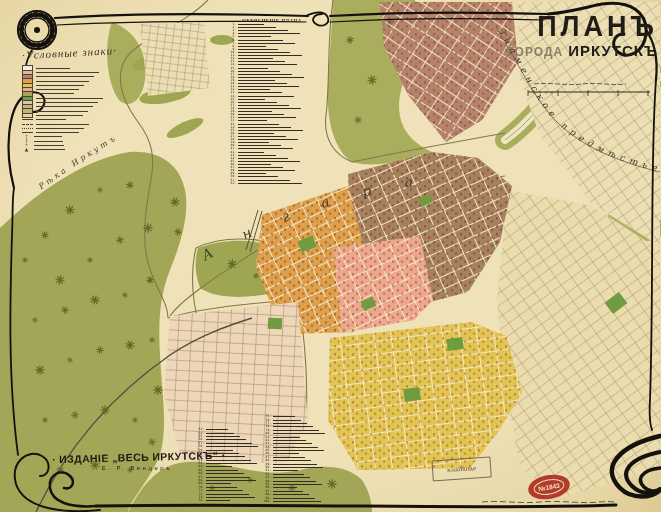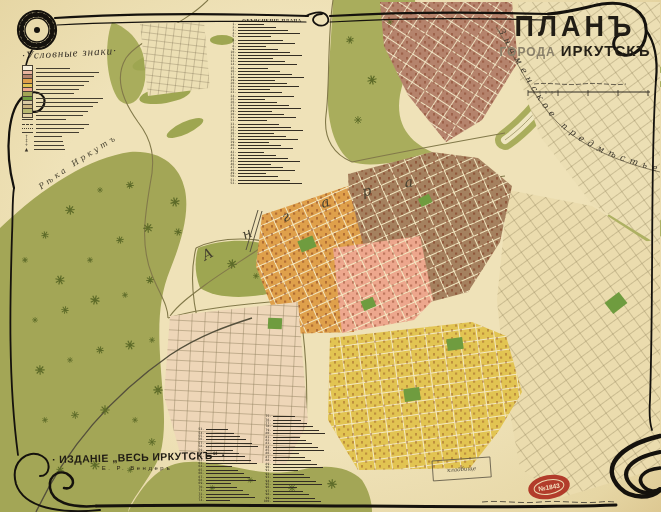--- a/index.html
+++ b/index.html
@@ -2,21 +2,21 @@
 <html><head>
 <meta charset="utf-8">
 <style>
   html,body{margin:0;padding:0;background:#b0a080;}
   #stage{position:relative;width:661px;height:512px;overflow:hidden;
     background:radial-gradient(ellipse at 48% 45%, #efe2b8 55%, #e6d6a4 88%, #ddc892 100%);
     font-family:"Liberation Serif", serif;}
   svg{position:absolute;left:0;top:0;}
   .ov{position:absolute;}
   
-  #title-block{left:492px;top:12px;width:166px;text-align:center;color:#211d15;
+  #title-block{left:492px;top:12px;width:166px;text-align:right;color:#211d15;
     font-family:"Liberation Sans", sans-serif;font-weight:bold;line-height:1.05;}
   #title-plan{font-size:27px;letter-spacing:4px;transform:scaleY(1.08);}
   #title-line2{margin-top:3px;font-size:14px;letter-spacing:1px;white-space:nowrap;}
   #title-gorod{color:#8a806a;font-size:12px;margin-right:5px;}
   #title-city{color:#241f16;font-size:15px;}
   
   #legend-block{left:22px;top:46px;width:120px;}
   #legend-header{font-style:italic;font-size:11px;color:#3a342a;transform:rotate(-3deg);
     letter-spacing:1px;white-space:nowrap;}
   #legend-rows{margin-top:8px;}

